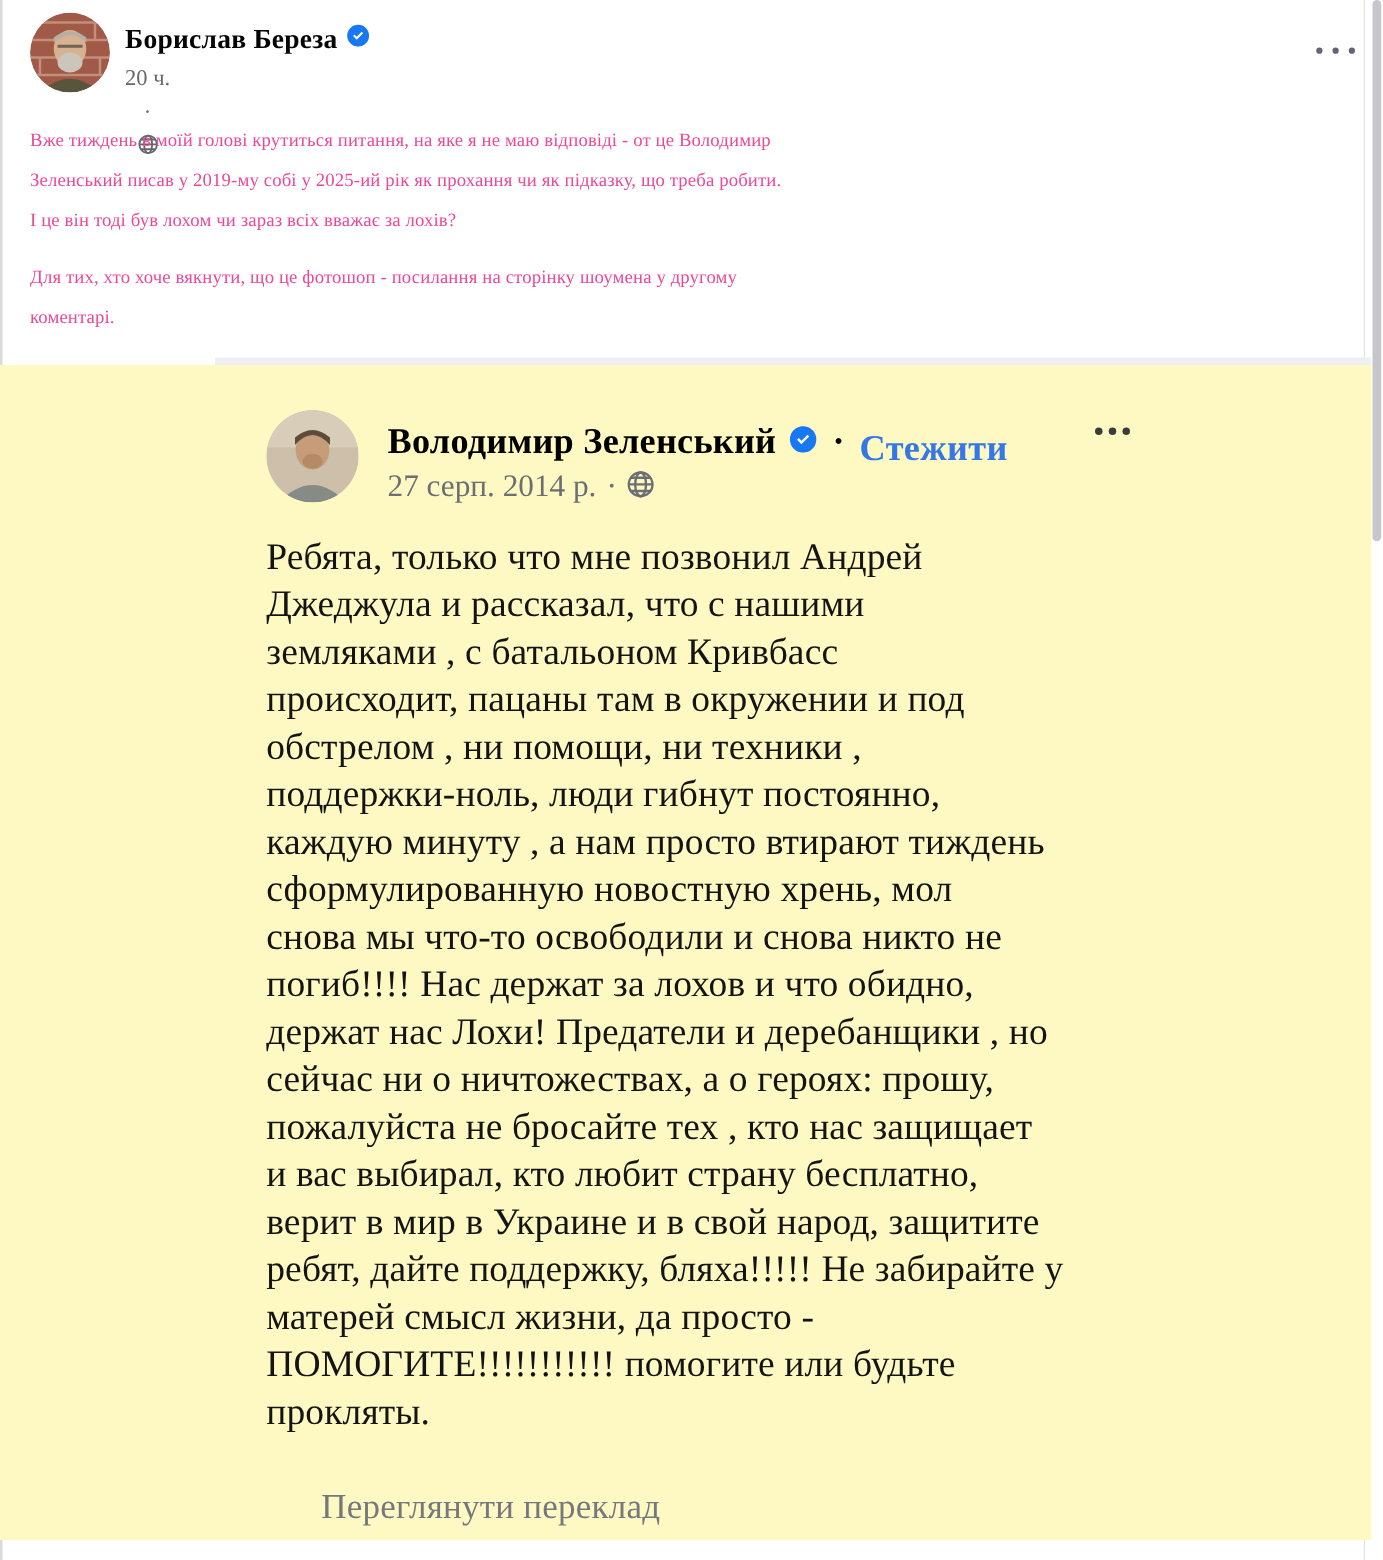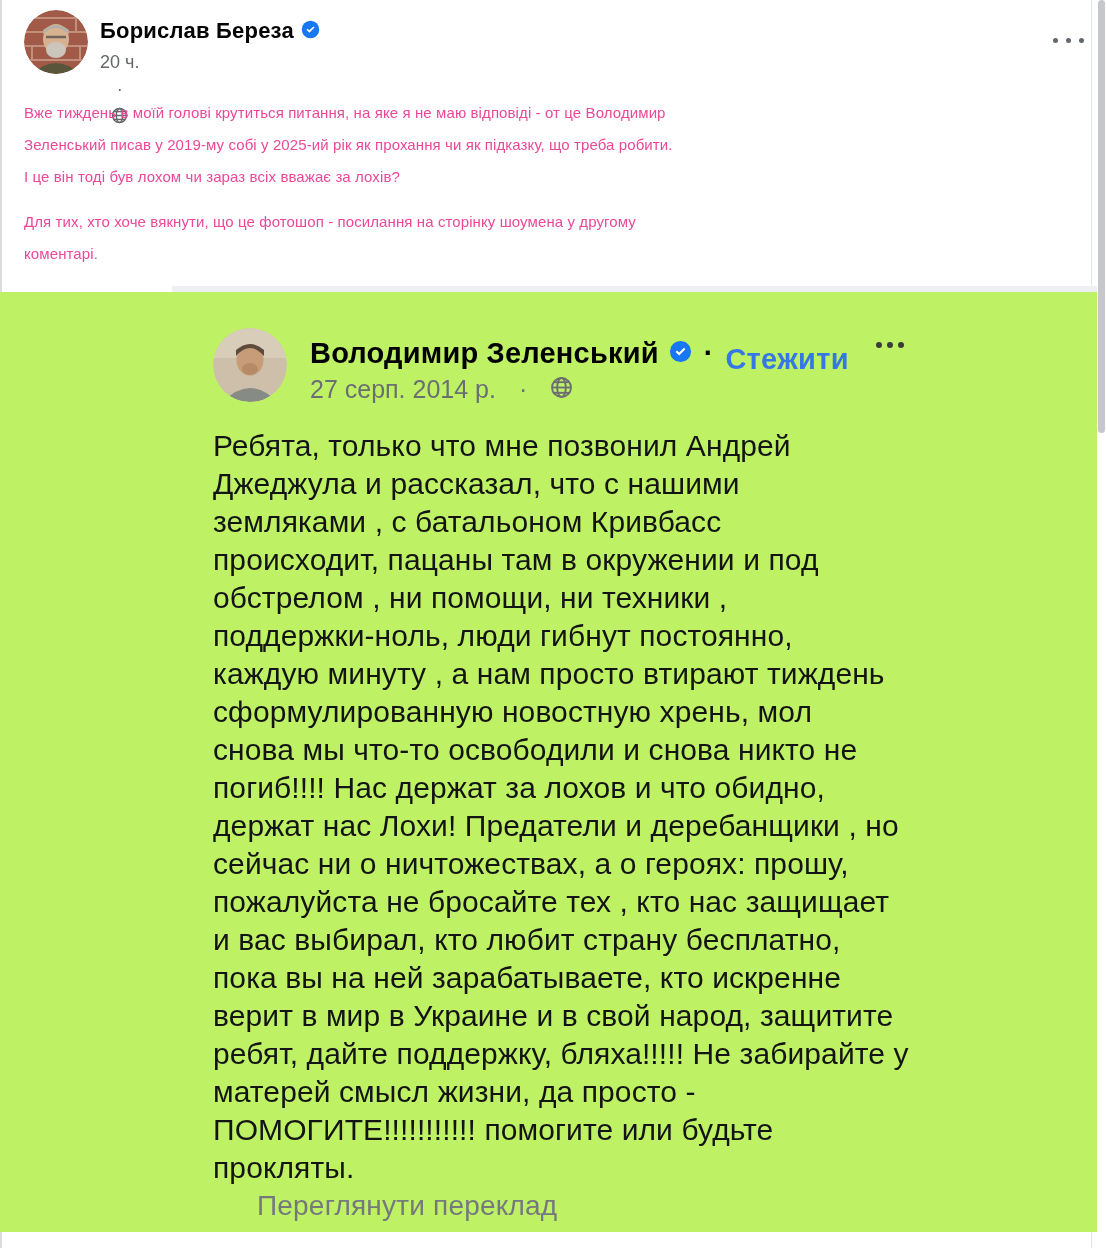--- a/index.html
+++ b/index.html
@@ -1,18 +1,18 @@
 <!DOCTYPE html>
 <html><head>
 <meta charset="utf-8">
 <style>
   * { margin:0; padding:0; box-sizing:border-box; }
   html,body { width:1106px; height:1248px; background:#ffffff; overflow:hidden;
     font-family:"Liberation Sans","DejaVu Sans",sans-serif; }
-  .page { position:relative; width:1106px; height:1248px; background:#fff; }
+  .page { position:relative; width:1106px; height:1248px; background:#fff;font-family:Liberation Serif, serif; }
 
   .left-edge { position:absolute; left:0; top:0; width:2px; height:1248px; background:#d9dbdd; }
 
   
   .scroll-track { position:absolute; left:1091px; top:0; width:15px; height:1248px; background:#ffffff; border-left:1px solid #e3e3e3; }
   .scroll-thumb { position:absolute; left:6px; top:0; width:7px; height:433px; background:#c5c7cb; border-radius:4px; }
 
   
   .avatar { border-radius:50%; overflow:hidden; display:block; }
   .avatar svg { display:block; }
@@ -30,29 +30,29 @@
 
   
   .post-text { position:absolute; left:24px; width:1070px; color:#ec4899; font-size:15px; line-height:32px; letter-spacing:.1px; }
   .para1 { top:97px; }
   .para2 { top:206px; }
 
   
   .emoji-btn { position:absolute; left:17px; top:298px; width:40px; height:41px; background:#e9ebee; border-radius:9px; display:flex; align-items:center; justify-content:center; }
   .embed-strip { position:absolute; left:172px; top:286px; width:925px; height:6px; background:#edeff2; }
 
-  .embed { position:absolute; left:0; top:292px; width:1097px; height:940px; background:#bef264; }
+  .embed { position:absolute; left:0; top:292px; width:1097px; height:940px; background:#fef9c3; }
   .z-avatar { position:absolute; left:213px; top:36px; width:74px; height:74px; }
   .z-name-row { position:absolute; left:310px; top:39px; display:flex; align-items:center; gap:10px; }
   .z-name-row .author { font-size:29px; font-weight:bold; color:#000; letter-spacing:.2px; }
   .z-name-row .sep { color:#050505; font-size:29px; font-weight:bold; margin:0 2px; }
   .z-name-row .follow { color:#3578e5; font-size:29px; font-weight:bold; letter-spacing:.3px;margin-top:12px; }
   .menu-embed { position:absolute; left:876px; top:50px; color:#3a3b3c; }
   .menu-embed i { width:6px; height:6px; margin-right:5px; }
-  .z-meta-row { position:absolute; left:310px; top:82px; display:flex; align-items:center; gap:23px; color:#6b6e72; font-size:25px; }
+  .z-meta-row { position:absolute; left:310px; top:82px; display:flex; align-items:center; gap:8px; color:#6b6e72; font-size:25px; }
   .z-meta-row .globe { margin-top:2px; }
 
   .z-body { position:absolute; left:213px; top:135px; width:710px; color:#141414; font-size:30px; line-height:38px; letter-spacing:.1px; }
   .z-translate { position:absolute; left:213px; top:898px; color:#75787d; font-size:28px; letter-spacing:.2px;margin-left:44px; }
 </style>
 </head>
 <body>
 
 <div class="page">
   <div class="left-edge"></div>
@@ -198,21 +198,20 @@
       <div>обстрелом , ни помощи, ни техники ,</div>
       <div>поддержки-ноль, люди гибнут постоянно,</div>
       <div>каждую минуту , а нам просто втирают тиждень</div>
       <div>сформулированную новостную хрень, мол</div>
       <div>снова мы что-то освободили и снова никто не</div>
       <div>погиб!!!! Нас держат за лохов и что обидно,</div>
       <div>держат нас Лохи! Предатели и деребанщики , но</div>
       <div>сейчас ни о ничтожествах, а о героях: прошу,</div>
       <div>пожалуйста не бросайте тех , кто нас защищает</div>
       <div>и вас выбирал, кто любит страну бесплатно,</div>
-      <div>пока вы на ней зарабатываете, кто искренне</div>
       <div>верит в мир в Украине и в свой народ, защитите</div>
       <div>ребят, дайте поддержку, бляха!!!!! Не забирайте у</div>
       <div>матерей смысл жизни, да просто -</div>
       <div>ПОМОГИТЕ!!!!!!!!!!!  помогите или будьте</div>
       <div>прокляты.</div>
     </div>
 
     <div class="z-translate">Переглянути переклад</div>
   </div>
 </div>

